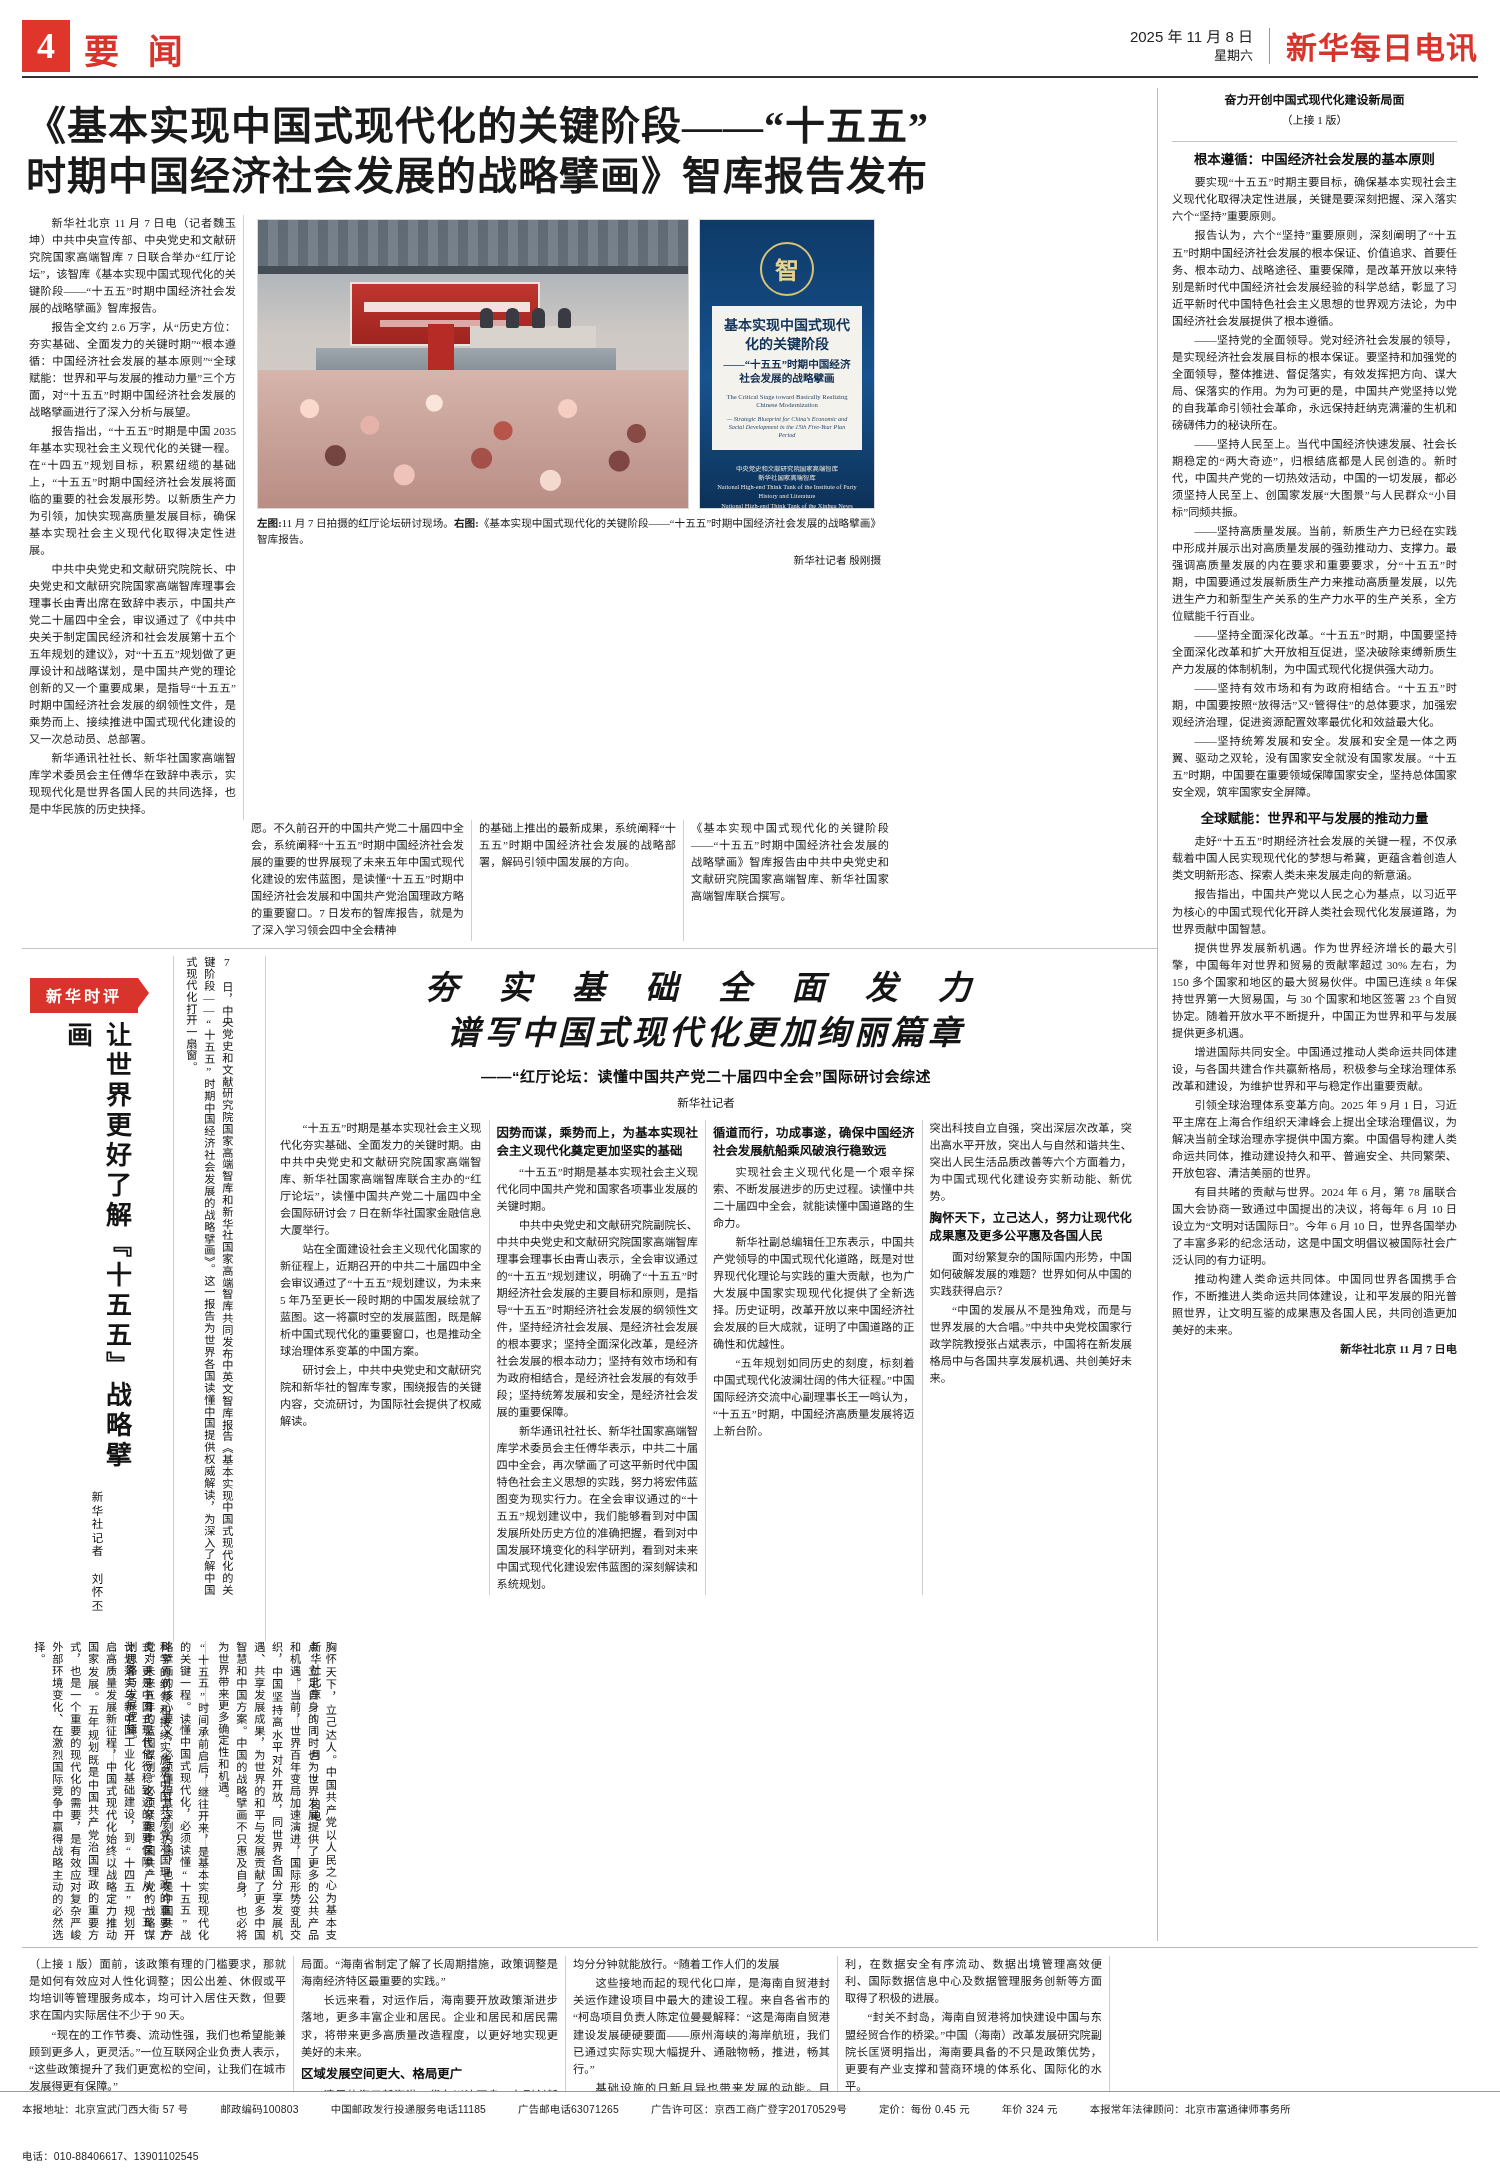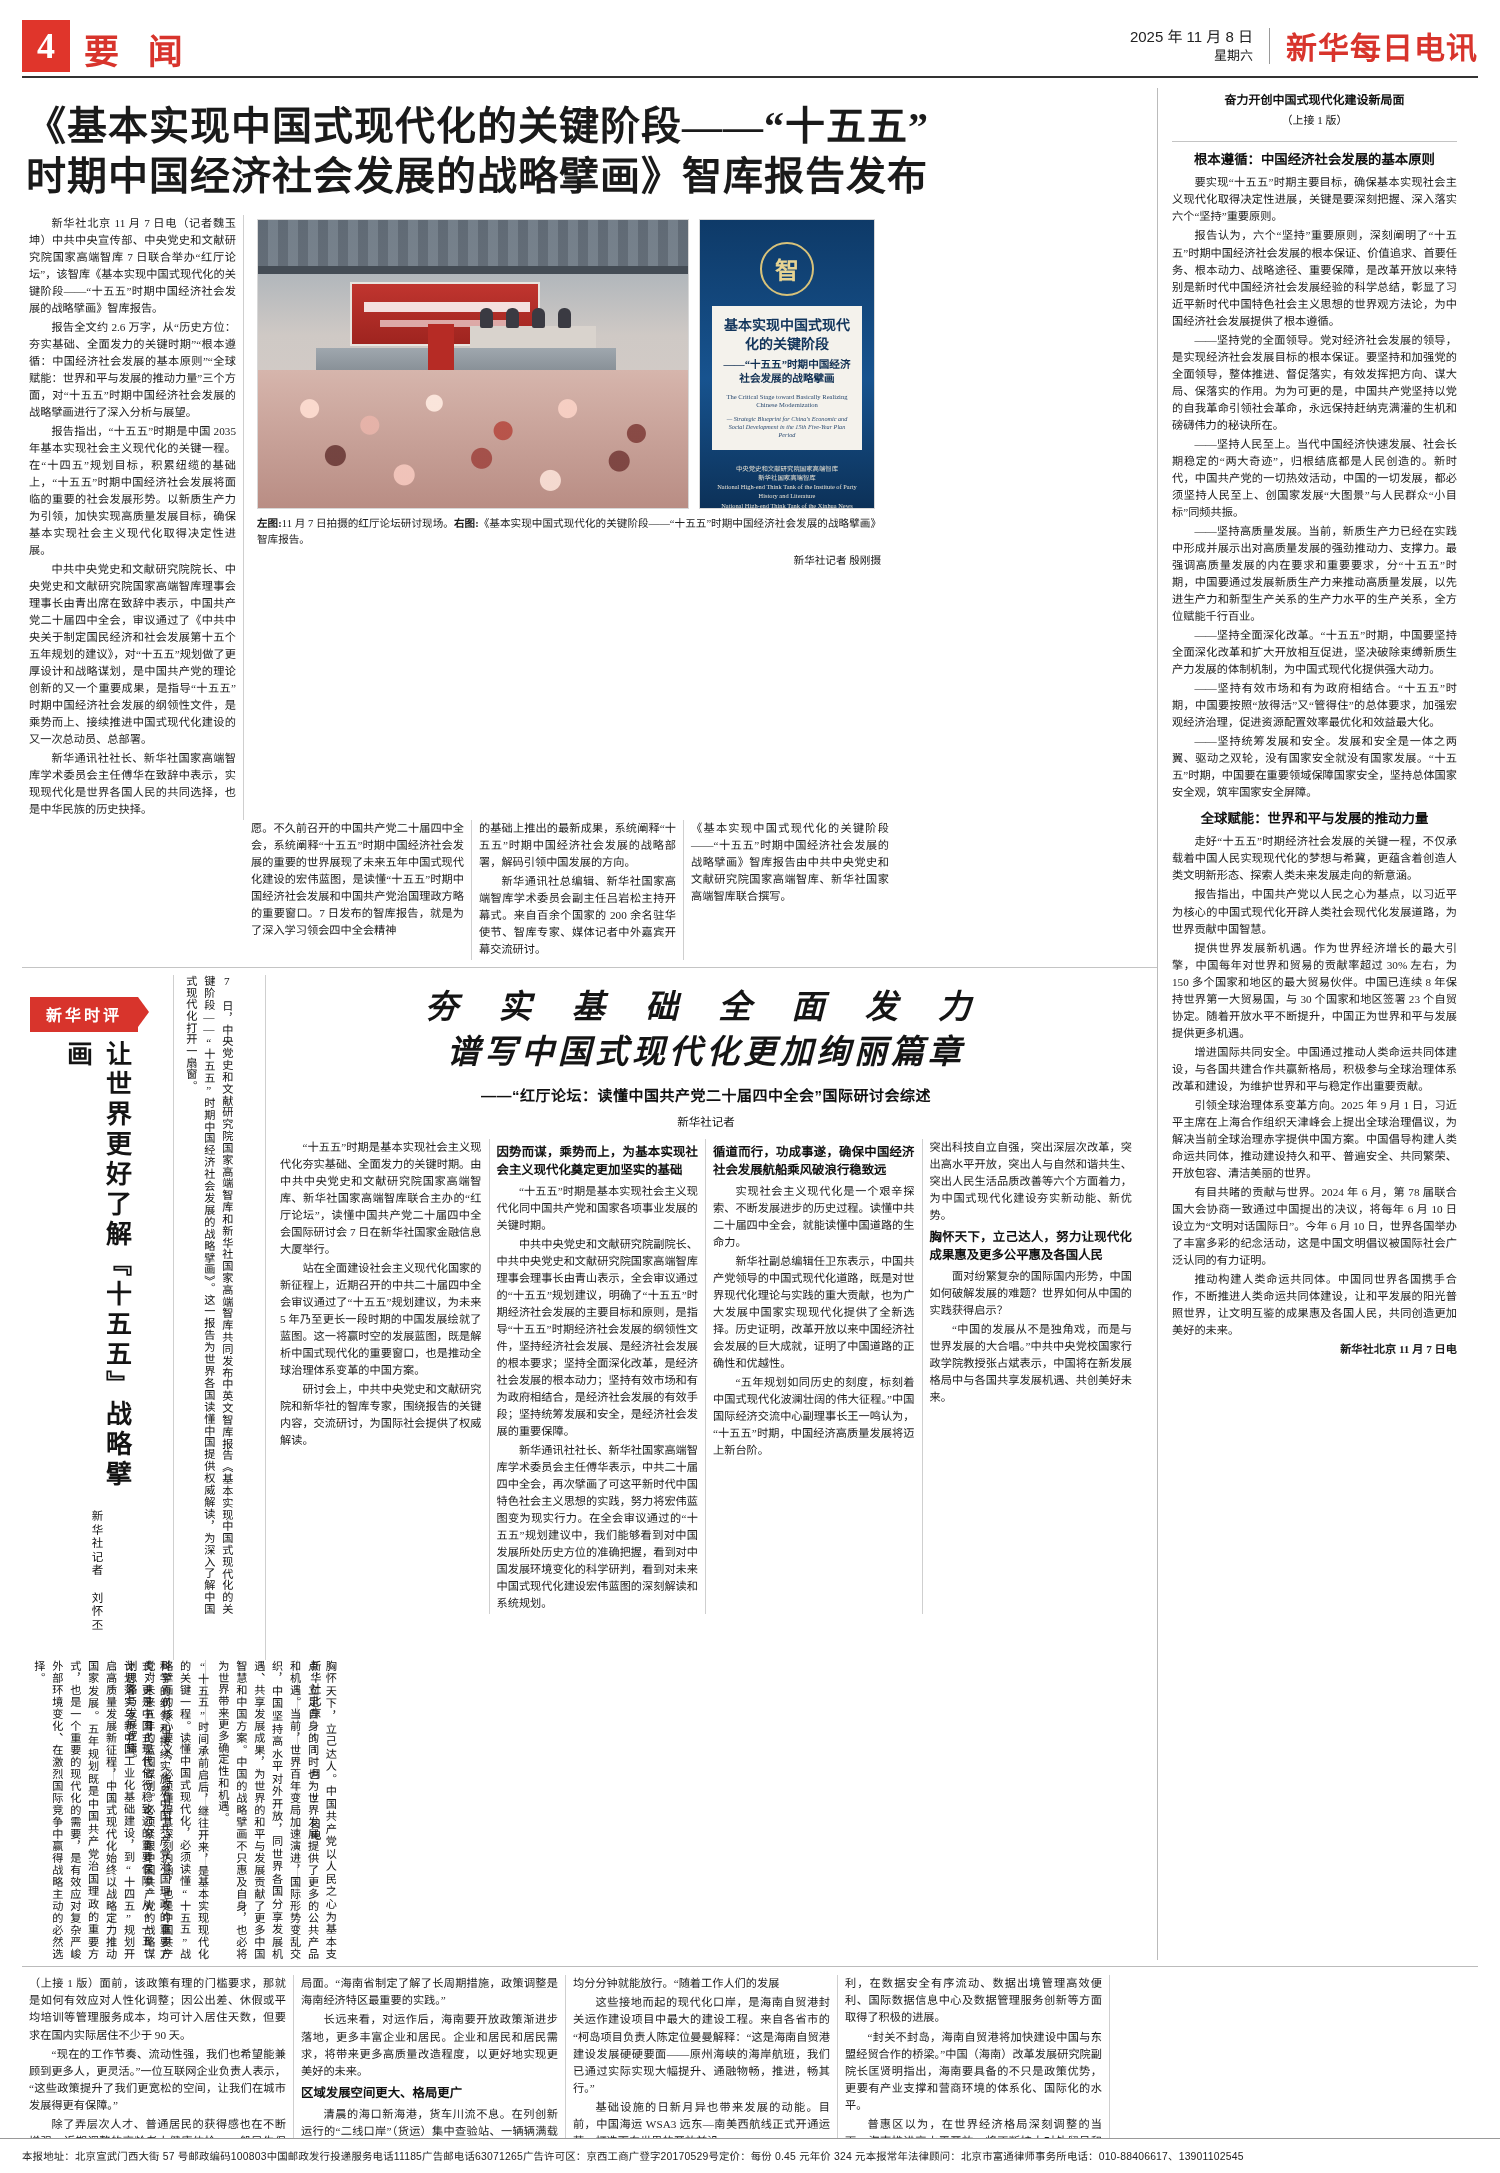--- a/index.html
+++ b/index.html
@@ -222,21 +222,21 @@
   .rail-h.ctr { text-align:center; }
   .hr-thin { border:0; border-top:1px solid #c4c4c4; margin:7px 0; }
   .bstrip-rule { border-top:1px solid #bbb; margin:6px 0 8px 0; }
   .footer {
     position:absolute; left:0; right:0; bottom:0;
     border-top:1px solid #999;
     padding:9px 22px 10px 22px;
     font-size:10.4px; letter-spacing:.2px;
     font-family:"Liberation Sans", sans-serif;
     color:#222; background:#fff;
-    display:flex; gap:0; flex-wrap:wrap;
+    display:flex; gap:32px; flex-wrap:wrap;
     justify-content:flex-start;
   }
   .footer span { white-space:nowrap; }
 </style>
 </head>
 <body>
 
 <div class="masthead">
   <div class="mast-left">
     <div class="page-num">4</div>
@@ -319,21 +319,20 @@
         </div>
       </div>
 
       <div class="cols">
         <div class="col" style="width:222px;border-right:none"></div>
         <div class="col" style="width:228px">
           <p class="bt noind">愿。不久前召开的中国共产党二十届四中全会，系统阐释“十五五”时期中国经济社会发展的重要的世界展现了未来五年中国式现代化建设的宏伟蓝图，是读懂“十五五”时期中国经济社会发展和中国共产党治国理政方略的重要窗口。7 日发布的智库报告，就是为了深入学习领会四中全会精神</p>
         </div>
         <div class="col" style="width:212px">
           <p class="bt noind">的基础上推出的最新成果，系统阐释“十五五”时期中国经济社会发展的战略部署，解码引领中国发展的方向。</p>
-          <p class="bt">新华通讯社总编辑、新华社国家高端智库学术委员会副主任吕岩松主持开幕式。来自百余个国家的 200 余名驻华使节、智库专家、媒体记者中外嘉宾开幕交流研讨。</p>
         </div>
         <div class="col" style="width:212px;border-right:none">
           <p class="bt noind">《基本实现中国式现代化的关键阶段——“十五五”时期中国经济社会发展的战略擘画》智库报告由中共中央党史和文献研究院国家高端智库、新华社国家高端智库联合撰写。</p>
         </div>
       </div>
 
       <hr class="hr-thin">
 
       <div class="cols">
 

